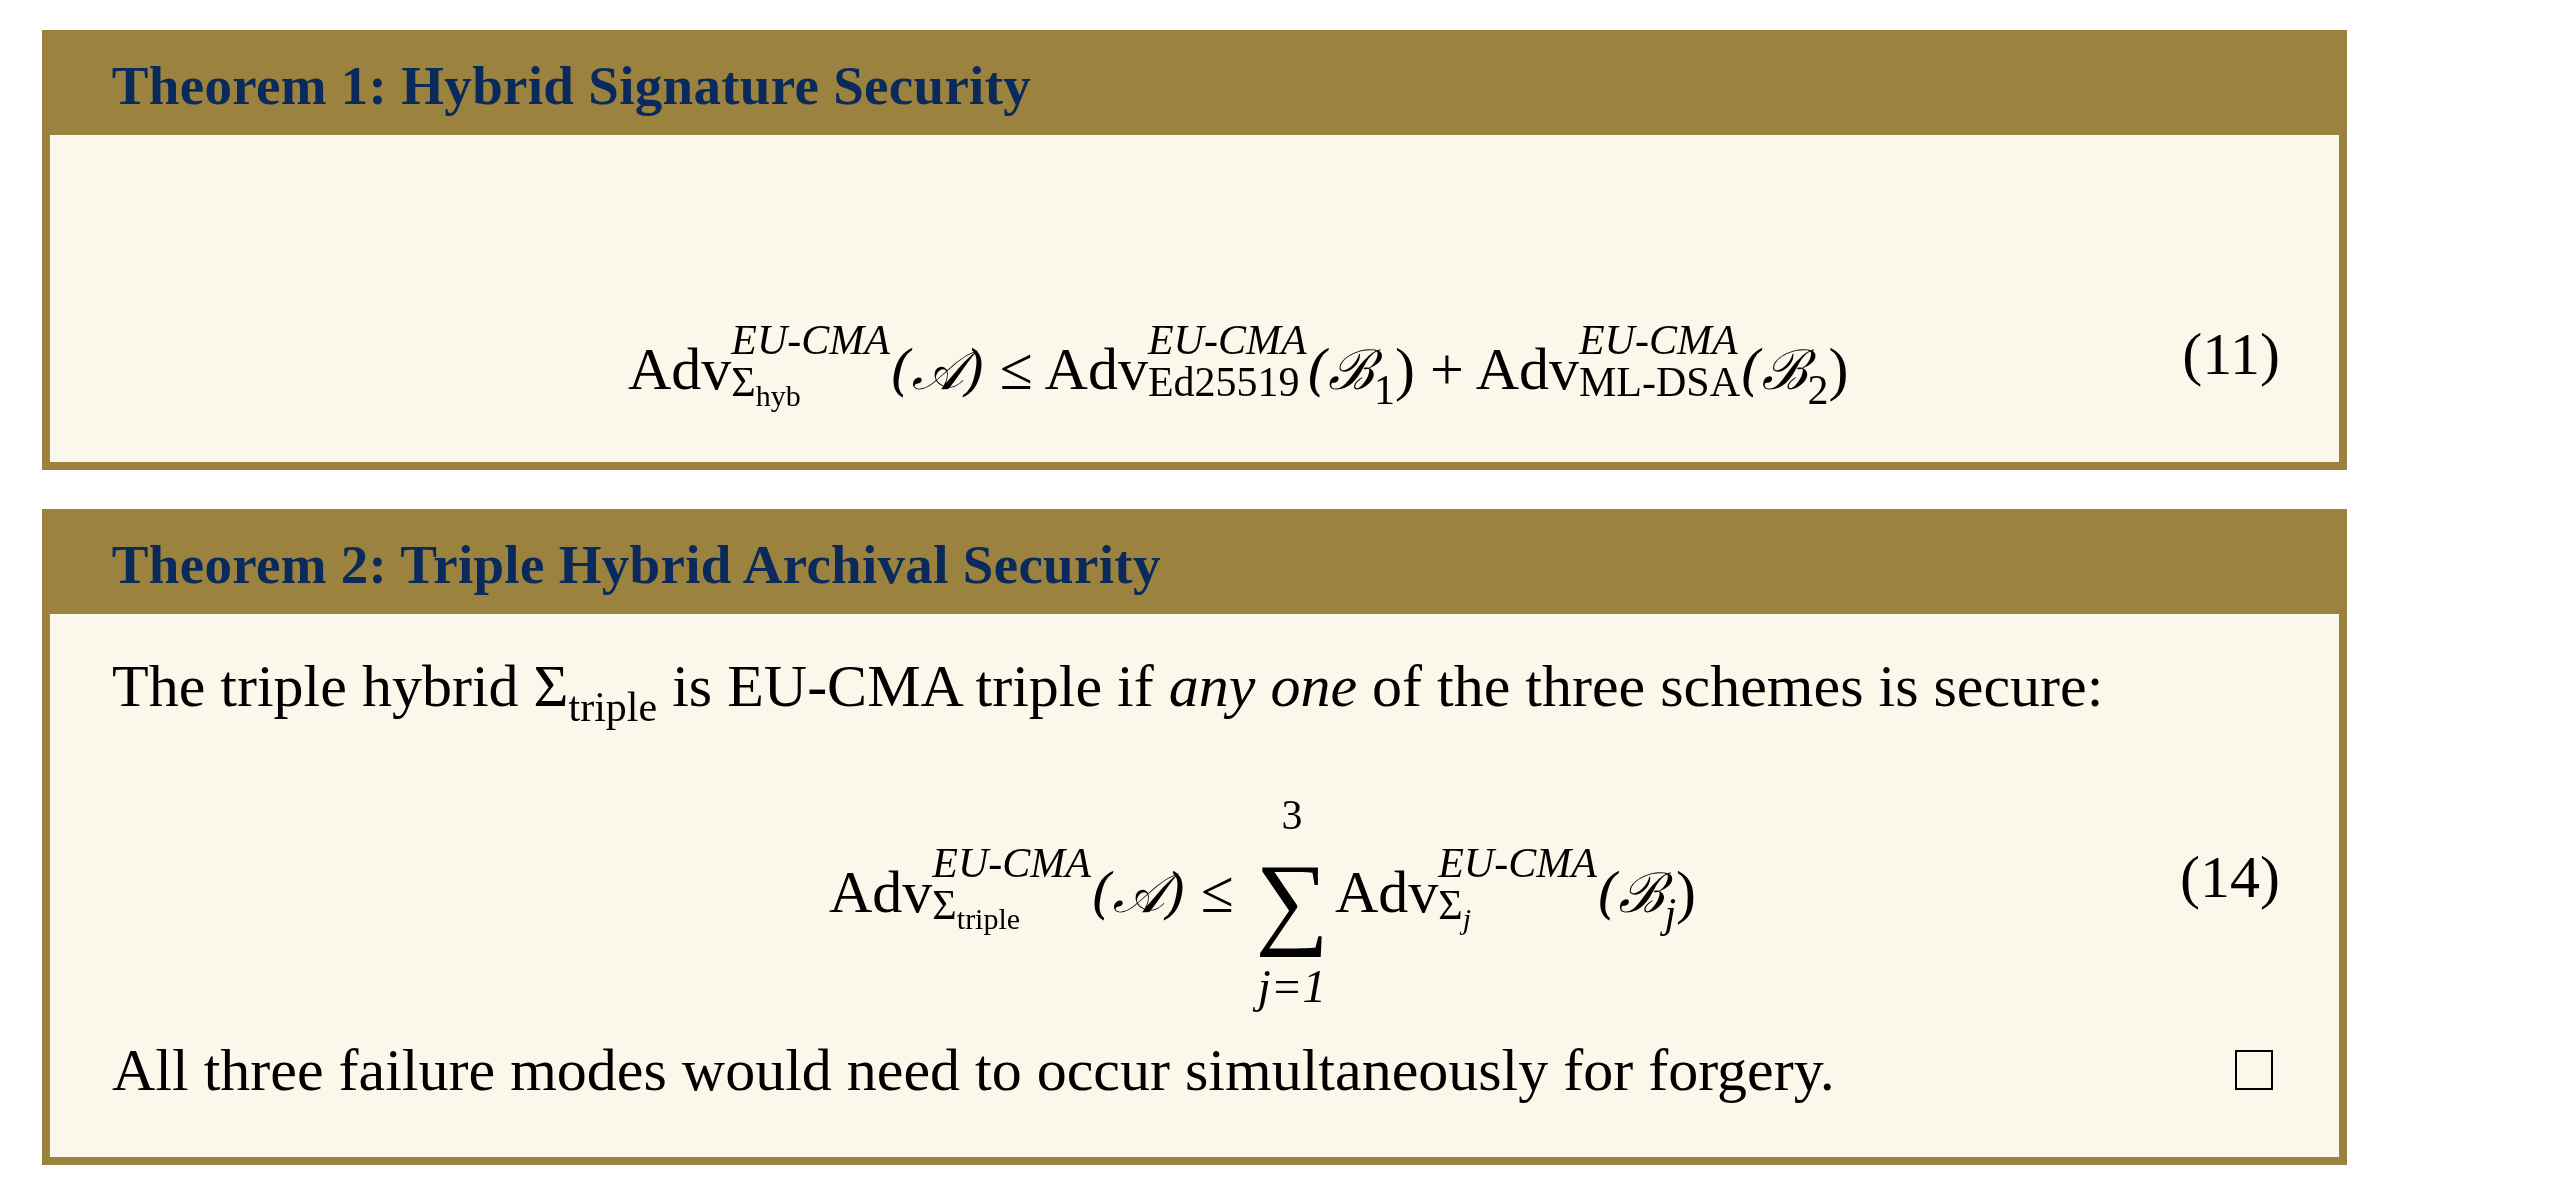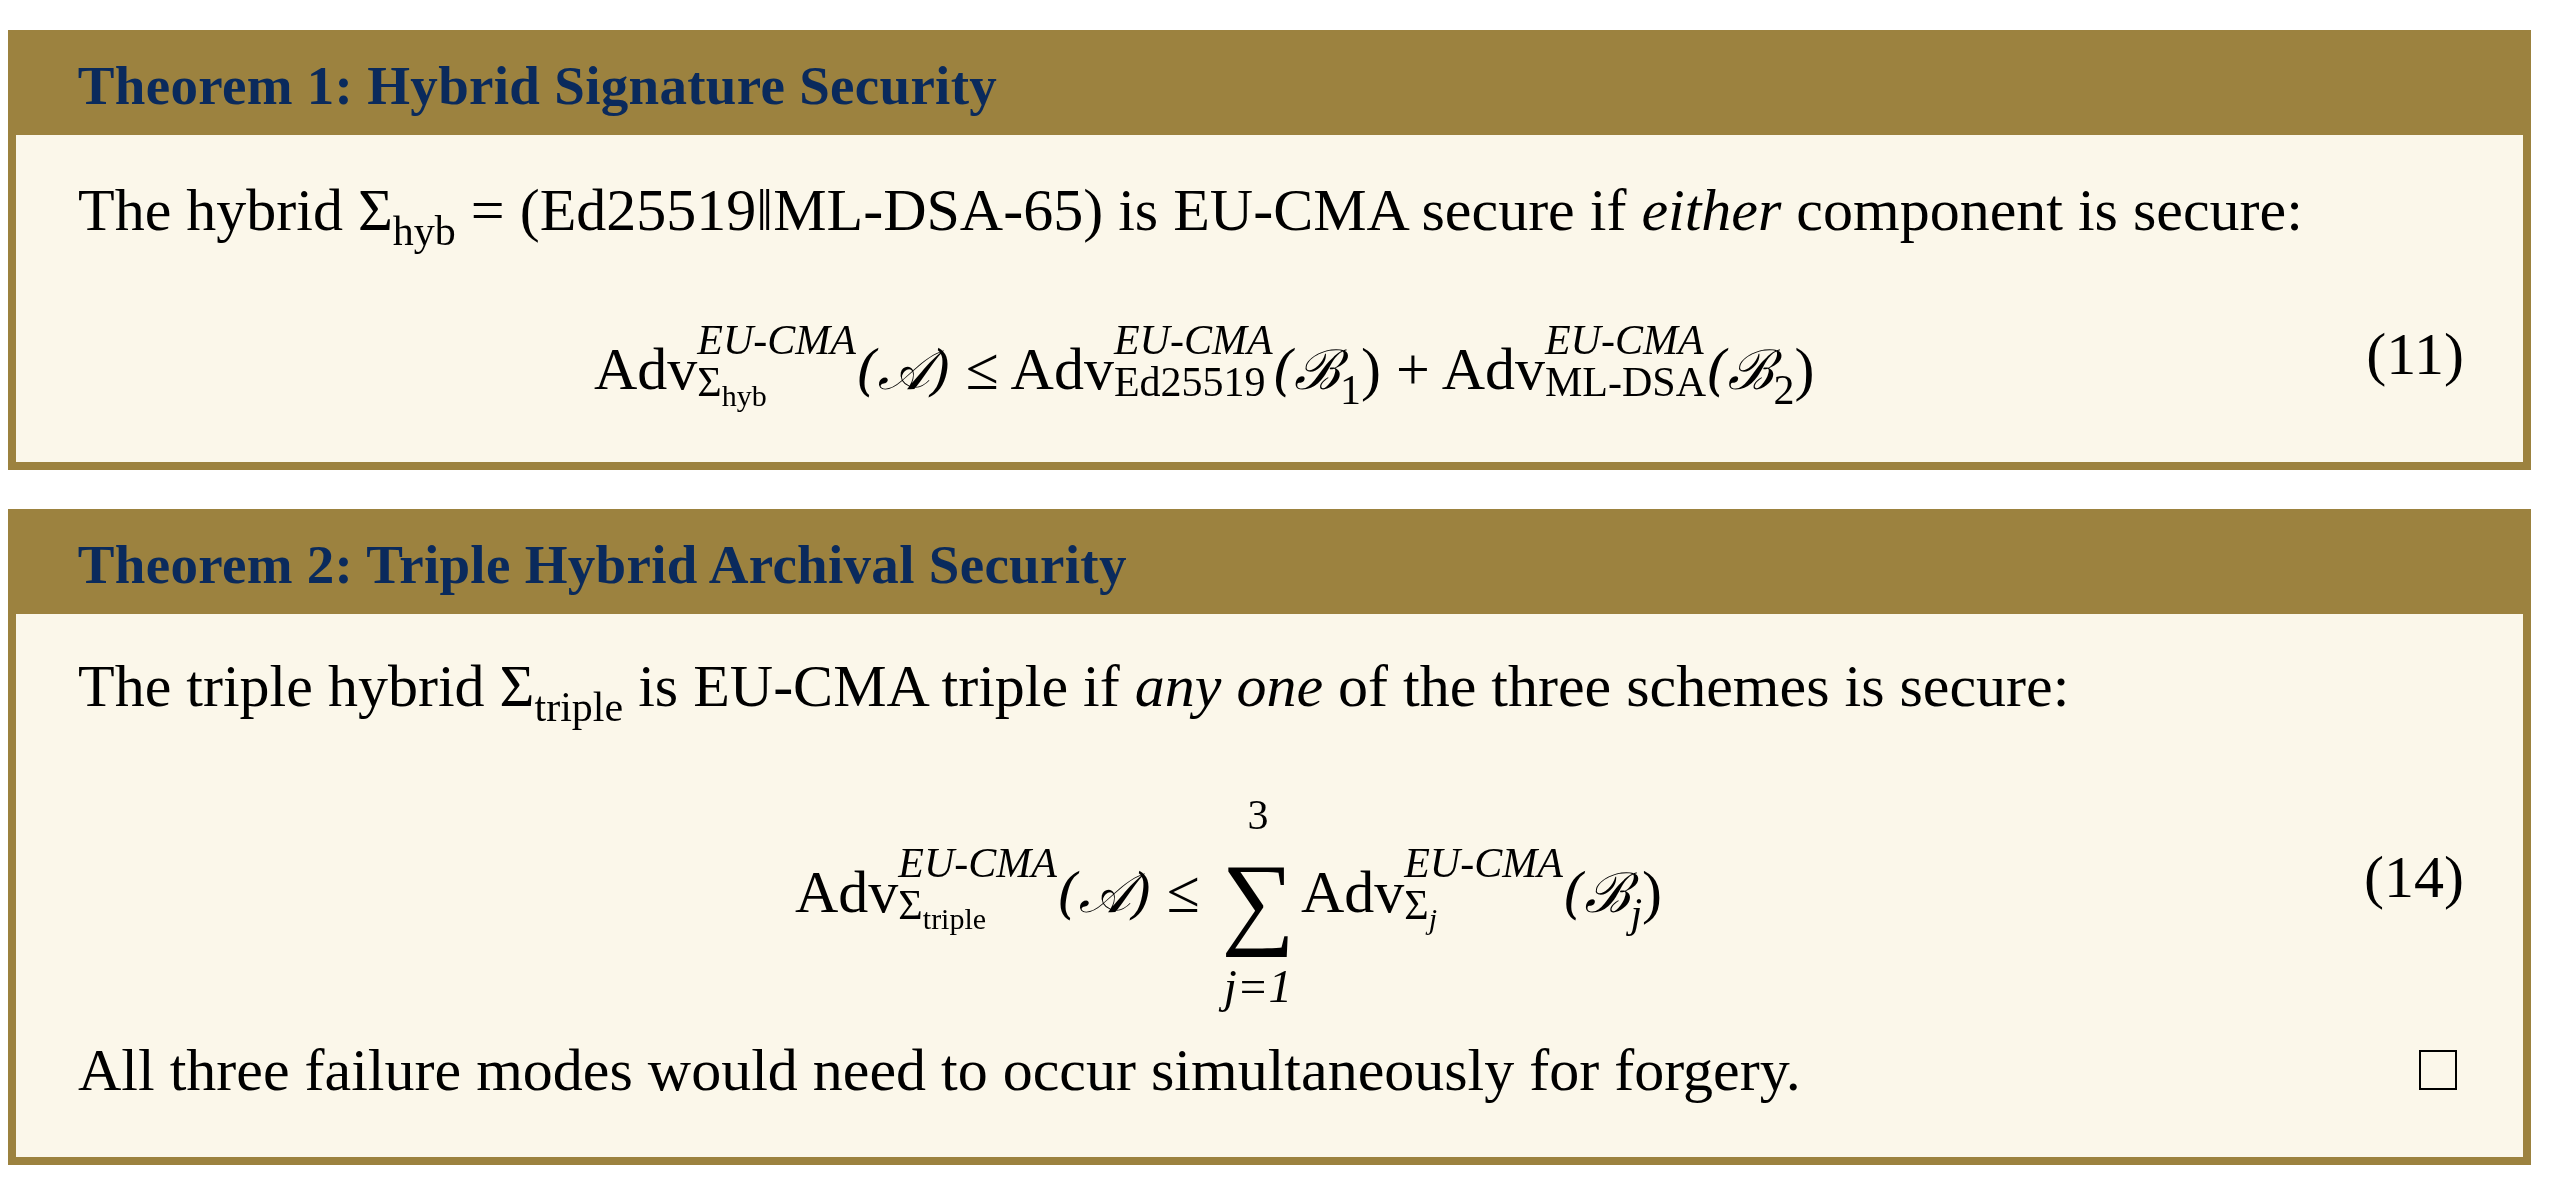--- a/index.html
+++ b/index.html
@@ -1,18 +1,18 @@
 <!DOCTYPE html>
 <html style="font-size:11px"><head>
 <meta charset="utf-8">
 <style>
   html, body { margin: 0; padding: 0; background: #ffffff; }
   body { width: 2576px; height: 1198px; position: relative; overflow: hidden;
          font-family: "Liberation Serif", "DejaVu Serif", serif; color: #000; }
-  .thm { position: absolute; left: 8px; width: 2523px; box-sizing: border-box;
+  .thm { position: absolute; left: 42px; width: 2305px; box-sizing: border-box;
          border: 8.2px solid #9C823F; background: #FBF7EA; }
   .thm-head { position: absolute; left: -8.2px; top: -8.2px; right: -8.2px; height: 105px;
               background: #9C823F; }
   .thm-title { position: absolute; left: 70px; top: 25px; font-weight: bold;
                font-size: 55px; line-height: 62px; color: #0A2A5C; white-space: nowrap;
                letter-spacing: 0.3px; }
   .line { position: absolute; left: 62px; font-size: 60px; line-height: 68px; white-space: nowrap; }
   .eqn { position: absolute; font-size: 60px; line-height: 68px; white-space: nowrap; }
   .eqno { position: absolute; right: 59px; font-size: 60px; line-height: 68px; }
   .sub { font-size: 42px; vertical-align: -15px; line-height: 0; }
@@ -30,23 +30,20 @@
   .qed { position: absolute; right: 66px; width: 34px; height: 36px; border: 2.1px solid #000; }
 </style>
 </head>
 <body>
 
 <div class="thm" style="top:30px;height:440px;">
   <div class="thm-head">
     <div class="thm-title">Theorem 1: Hybrid Signature Security</div>
   </div>
 
-  <div class="line" style="top:138px;">
-    <span>The hybrid </span><span>Σ</span><span class="sub">hyb</span><span> = (Ed25519‖ML-DSA-65) is EU-CMA secure if </span><span class="it">either</span><span> component is secure:</span>
-  </div>
 
   <div class="eqn" style="left:578px;top:282px;">
     <span>Adv</span><span class="ss"><span class="u">EU-CMA</span><span class="d"><span>Σ</span><span class="subsub">hyb</span></span></span><span class="cal">(𝒜)</span><span> ≤ </span><span>Adv</span><span class="ss"><span class="u">EU-CMA</span><span class="d">Ed25519</span></span><span class="cal">(ℬ</span><span class="sub">1</span><span>)</span><span> + </span><span>Adv</span><span class="ss"><span class="u">EU-CMA</span><span class="d">ML-DSA</span></span><span class="cal">(ℬ</span><span class="sub">2</span><span>)</span>
   </div>
   <div class="eqno" style="top:282px;">(11)</div>
 </div>
 
 <div class="thm" style="top:509px;height:656px;padding-left:48px;">
   <div class="thm-head">
     <div class="thm-title">Theorem 2: Triple Hybrid Archival Security</div>

